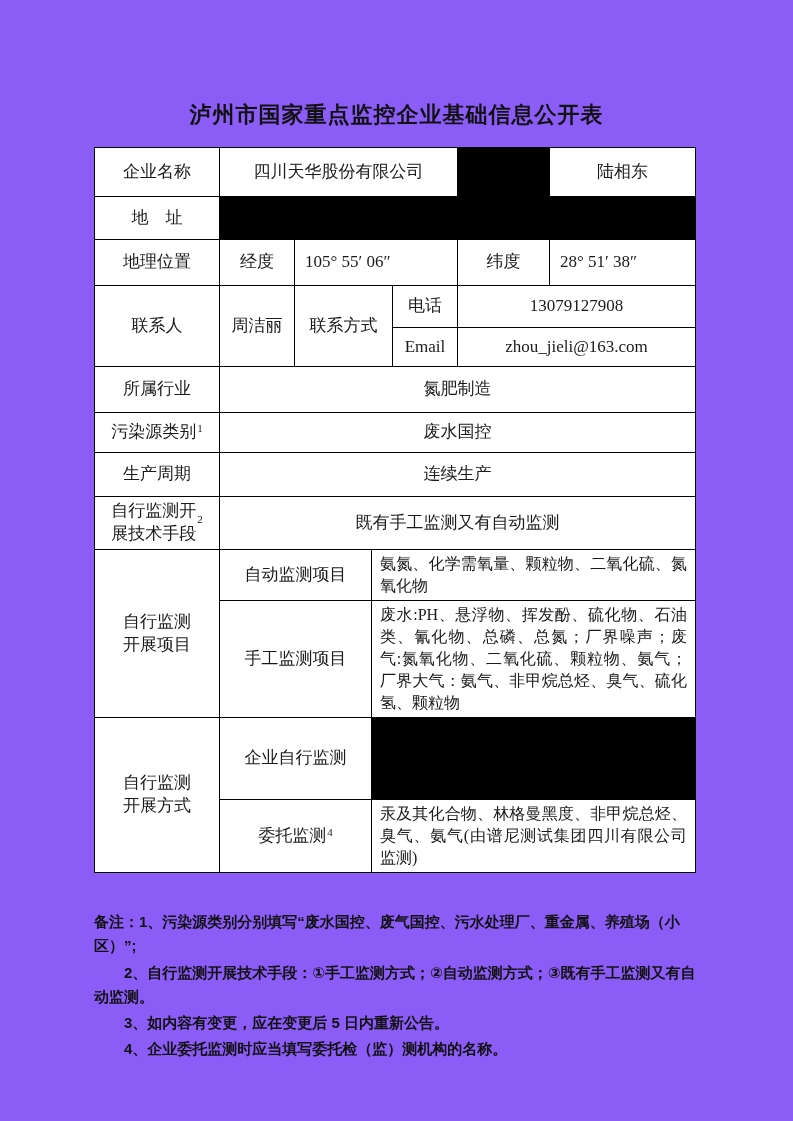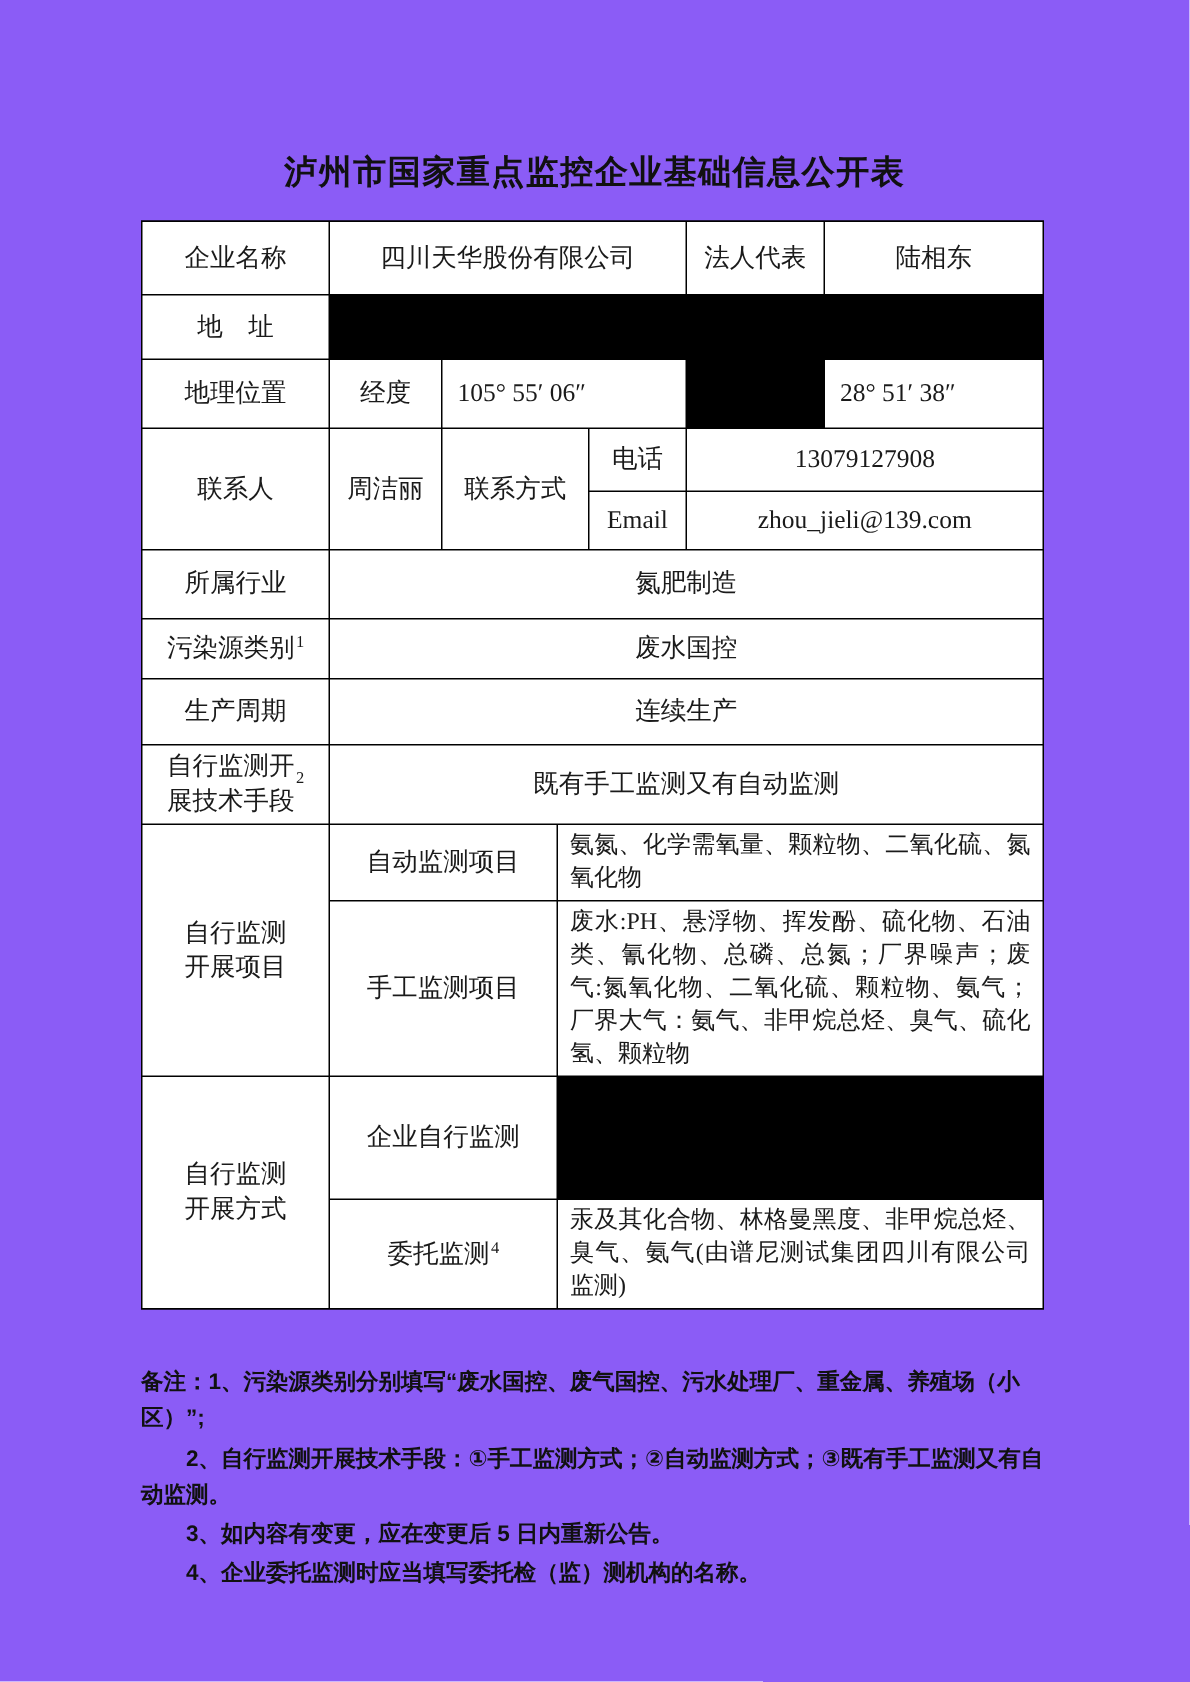--- a/index.html
+++ b/index.html
@@ -77,37 +77,37 @@
 <body>
 
 <div class="page">
 
   <div class="doc-title">泸州市国家重点监控企业基础信息公开表</div>
 
   <div class="form-table">
 
     <div class="cell" style="grid-column:1;grid-row:1">企业名称</div>
     <div class="cell" style="grid-column:2/6;grid-row:1">四川天华股份有限公司</div>
-    <div class="cell" style="grid-column:6;grid-row:1">法人代表</div>
     <div class="cell" style="grid-column:7;grid-row:1">陆相东</div>
 
     <div class="cell" style="grid-column:1;grid-row:2">地　址</div>
 
     <div class="cell" style="grid-column:1;grid-row:3">地理位置</div>
     <div class="cell" style="grid-column:2;grid-row:3">经度</div>
     <div class="cell leftpad" style="grid-column:3/6;grid-row:3">105° 55′ 06″</div>
+    <div class="cell" style="grid-column:6;grid-row:3">纬度</div>
     <div class="cell leftpad" style="grid-column:7;grid-row:3">28° 51′ 38″</div>
 
     <div class="cell" style="grid-column:1;grid-row:4/6">联系人</div>
     <div class="cell" style="grid-column:2;grid-row:4/6">周洁丽</div>
     <div class="cell" style="grid-column:3/5;grid-row:4/6">联系方式</div>
     <div class="cell" style="grid-column:5;grid-row:4">电话</div>
     <div class="cell" style="grid-column:6/8;grid-row:4">13079127908</div>
     <div class="cell" style="grid-column:5;grid-row:5">Email</div>
-    <div class="cell" style="grid-column:6/8;grid-row:5">zhou_jieli@139.com</div>
+    <div class="cell" style="grid-column:6/8;grid-row:5">zhou_jieli@163.com</div>
 
     <div class="cell" style="grid-column:1;grid-row:6">所属行业</div>
     <div class="cell" style="grid-column:2/8;grid-row:6">氮肥制造</div>
 
     <div class="cell" style="grid-column:1;grid-row:7">
         <span class="wrap">污染源类别</span>
         <sup>1</sup>
       </div>
     <div class="cell" style="grid-column:2/8;grid-row:7">废水国控</div>
 

